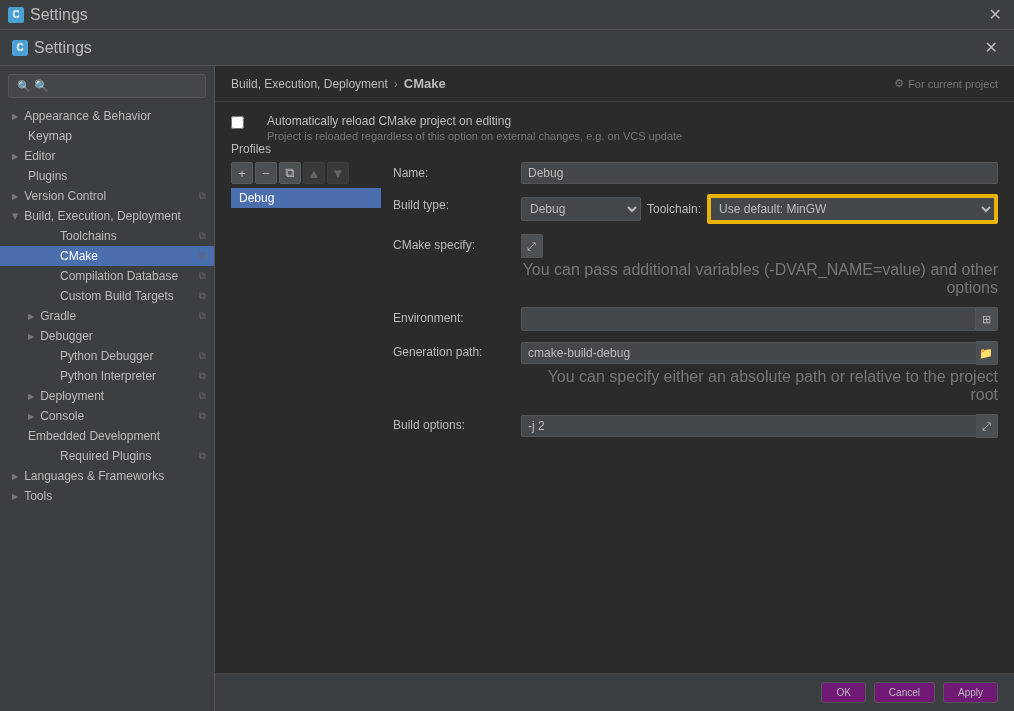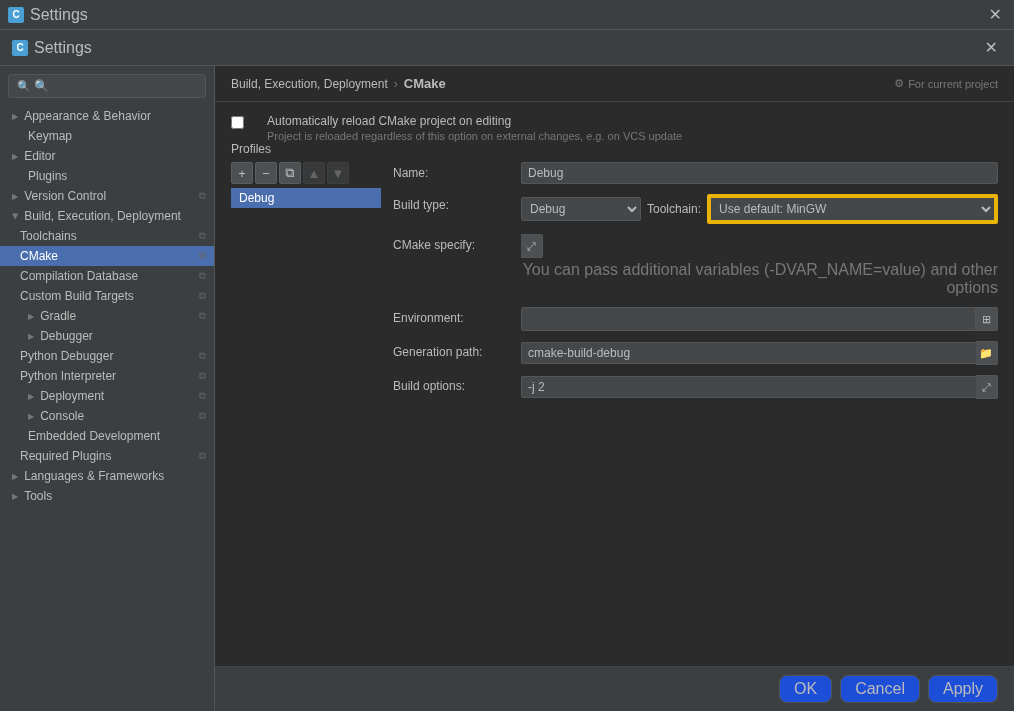--- a/index.html
+++ b/index.html
@@ -110,21 +110,21 @@
       gap: 4px;
     }
     .nav-item.selected { background: #4b6eaf; color: white; }
     .nav-item .arrow {
       font-size: 8px;
       color: #777;
       margin-right: 2px;
     }
     .nav-item .arrow.open { transform: rotate(90deg); display: inline-block; }
     .nav-item-indent1 { padding-left: 28px; }
-    .nav-item-indent2 { padding-left: 20px; gap: 20px; }
+    .nav-item-indent2 { padding-left: 60px; gap: 20px; }
 
     .nav-item .copy-icon {
       margin-left: auto;
       color: #666;
       font-size: 10px;
     }
 
     
     .content {
       flex: 1;
@@ -373,25 +373,25 @@
       display: flex;
       justify-content: flex-end;
       align-items: center;
       padding: 8px 16px;
       border-top: 1px solid #444;
       gap: 8px;
       background: #3c3f41;
     }
     .btn {
       padding: 4px 14px;
-      border-radius: 8px;
-      font-size: 16px;
+      border-radius: 3px;
+      font-size: 10px;
       cursor: pointer;
       border: 1px solid #555;
-      background: #1d4ed8;
+      background: #701a75;
       color: #bbb;
     }
   </style>
 </head>
 <body>
 
 <div class="title-bar">
   <div class="title-bar-left">
     <div class="title-bar-icon">C</div>
     <span class="title-bar-title">Settings</span>
@@ -580,20 +580,21 @@
             </div>
           </div>
 
           <div class="form-row">
             <span class="form-label">Generation path:</span>
             <div class="form-input-wrap">
               <div class="input-with-btn">
                 <input class="form-input" type="text" value="cmake-build-debug" style="">
                 <div class="input-side-btn">📁</div>
               </div>
+              <span class="form-hint">You can specify either an absolute path or relative to the project root</span>
             </div>
           </div>
 
           <div class="form-row">
             <span class="form-label">Build options:</span>
             <div class="form-input-wrap">
               <div class="input-with-btn">
                 <input class="form-input" type="text" value="-j 2" style="">
                 <div class="input-side-btn">⤢</div>
               </div>

